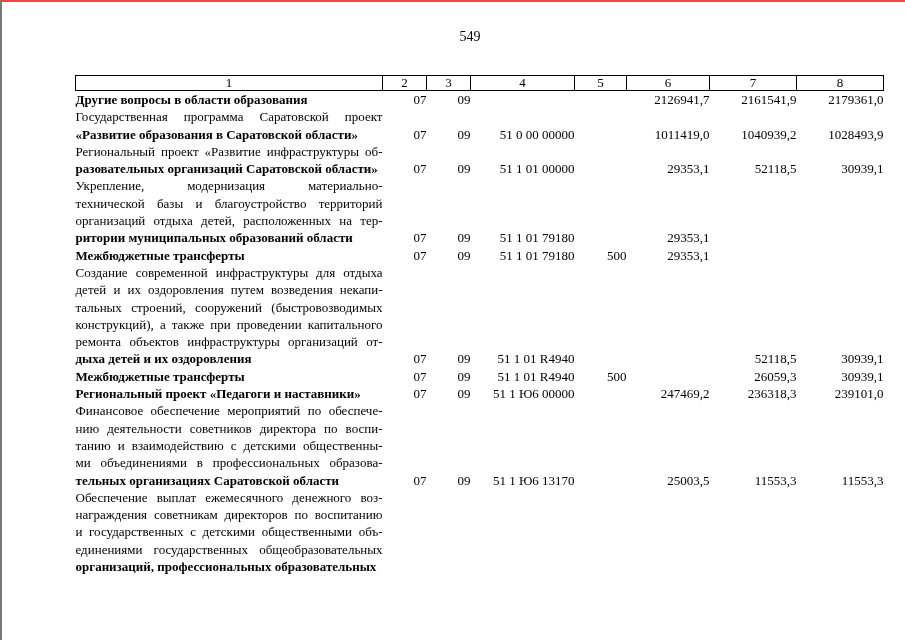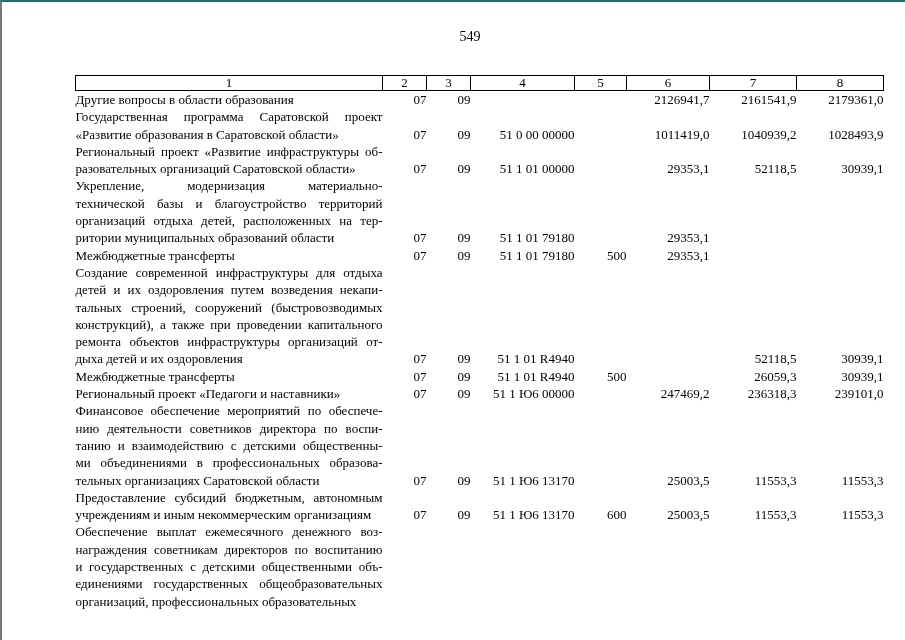--- a/index.html
+++ b/index.html
@@ -1,21 +1,21 @@
 <!DOCTYPE html>
 <html><head>
 <meta charset="utf-8">
 <style>
   html, body { margin: 0; padding: 0; background: #ffffff; }
   .page {
     position: relative;
     width: 905px; height: 640px;
     box-sizing: border-box;
     background: #ffffff;
-    border-top: 2px solid #0f766e;
+    border-top: 2px solid #ef4444;
     border-left: 2px solid #787878;
     overflow: hidden;
     font-family: "Liberation Serif", "DejaVu Serif", serif;
     color: #000000;
   }
   .page-number {
     position: absolute;
     top: 27px; left: 73px; width: 790px;
     text-align: center;
     font-size: 14px;
@@ -40,21 +40,21 @@
   }
   table.budget tbody td {
     padding: 0;
     vertical-align: bottom;
   }
   td.c-name div {
     text-align: justify;
     text-align-last: justify;
     white-space: nowrap;
   }
-  td.c-name div:last-child { text-align-last: left; }
+  td.c-name div:last-child { text-align-last: left; font-weight: bold; }
   td.c-center { text-align: right; }
   td.c-num  { text-align: right; padding-right: 2px; }
   td.c-num6 { text-align: right; padding-right: 6px; margin-top: 28px; }
 </style>
 </head>
 <body>
 
 <div class="page">
   <div class="page-number">549</div>
   <table class="budget">
@@ -198,33 +198,20 @@
           <td class="c-center">07</td>
           <td class="c-center">09</td>
           <td class="c-center">51 1 Ю6 13170</td>
           <td class="c-center"></td>
           <td class="c-num6">25003,5</td>
           <td class="c-num">11553,3</td>
           <td class="c-num">11553,3</td>
         </tr>
         <tr>
           <td class="c-name">
-            <div>Предоставление субсидий бюджетным, автономным</div>
-            <div>учреждениям и иным некоммерческим организациям</div>
-          </td>
-          <td class="c-center">07</td>
-          <td class="c-center">09</td>
-          <td class="c-center">51 1 Ю6 13170</td>
-          <td class="c-center">600</td>
-          <td class="c-num6">25003,5</td>
-          <td class="c-num">11553,3</td>
-          <td class="c-num">11553,3</td>
-        </tr>
-        <tr>
-          <td class="c-name">
             <div>Обеспечение выплат ежемесячного денежного воз-</div>
             <div>награждения советникам директоров по воспитанию</div>
             <div>и государственных с детскими общественными объ-</div>
             <div>единениями государственных общеобразовательных</div>
             <div>организаций, профессиональных образовательных</div>
           </td>
           <td class="c-center"></td>
           <td class="c-center"></td>
           <td class="c-center"></td>
           <td class="c-center"></td>

